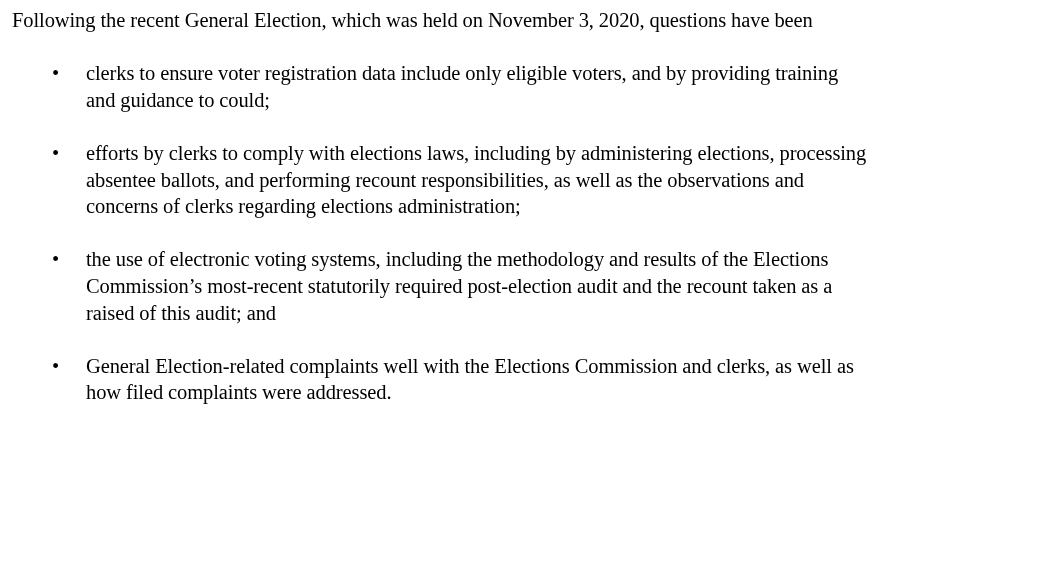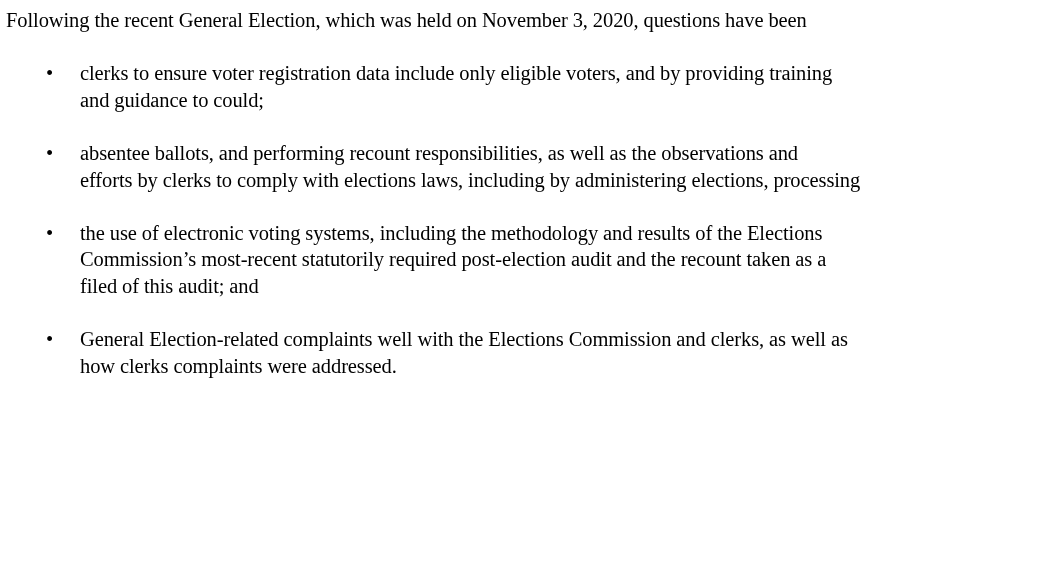--- a/index.html
+++ b/index.html
@@ -10,21 +10,21 @@
   .page {
     position: relative;
     width: 944px;
     height: 567px;
     box-sizing: border-box;
     background: #ffffff;
     color: #000000;
     font-family: "Liberation Serif", "DejaVu Serif", serif;
     font-size: 20.5px;
     line-height: 26.6px;
-    padding: 7px 8px 0 6px;
+    padding: 7px 8px 0 12px;
     overflow: hidden;
     letter-spacing: -0.1px;
     border-radius: 22px;
   }
   .para {
     margin: 0 0 26.6px 0;
   }
   .line {
     display: block;
     white-space: nowrap;
@@ -62,37 +62,38 @@
       <span class="bullet-marker">•</span>
       <span class="bullet-text">
         <span class="line">clerks to ensure voter registration data include only eligible voters, and by providing training</span>
         <span class="line">and guidance to could;</span>
       </span>
     </div>
 
     <div class="bullet-item">
       <span class="bullet-marker">•</span>
       <span class="bullet-text">
+        <span class="line">efforts by clerks to comply with elections laws, including by administering elections, processing</span>
         <span class="line">absentee ballots, and performing recount responsibilities, as well as the observations and</span>
-        <span class="line">efforts by clerks to comply with elections laws, including by administering elections, processing</span>
+        <span class="line">concerns of clerks regarding elections administration;</span>
       </span>
     </div>
 
     <div class="bullet-item">
       <span class="bullet-marker">•</span>
       <span class="bullet-text">
         <span class="line">the use of electronic voting systems, including the methodology and results of the Elections</span>
         <span class="line">Commission’s most-recent statutorily required post-election audit and the recount taken as a</span>
-        <span class="line">filed of this audit; and</span>
+        <span class="line">raised of this audit; and</span>
       </span>
     </div>
 
     <div class="bullet-item">
       <span class="bullet-marker">•</span>
       <span class="bullet-text">
         <span class="line">General Election-related complaints well with the Elections Commission and clerks, as well as</span>
-        <span class="line">how clerks complaints were addressed.</span>
+        <span class="line">how filed complaints were addressed.</span>
       </span>
     </div>
 
   </div>
 
 </div>
 
 </body></html>

